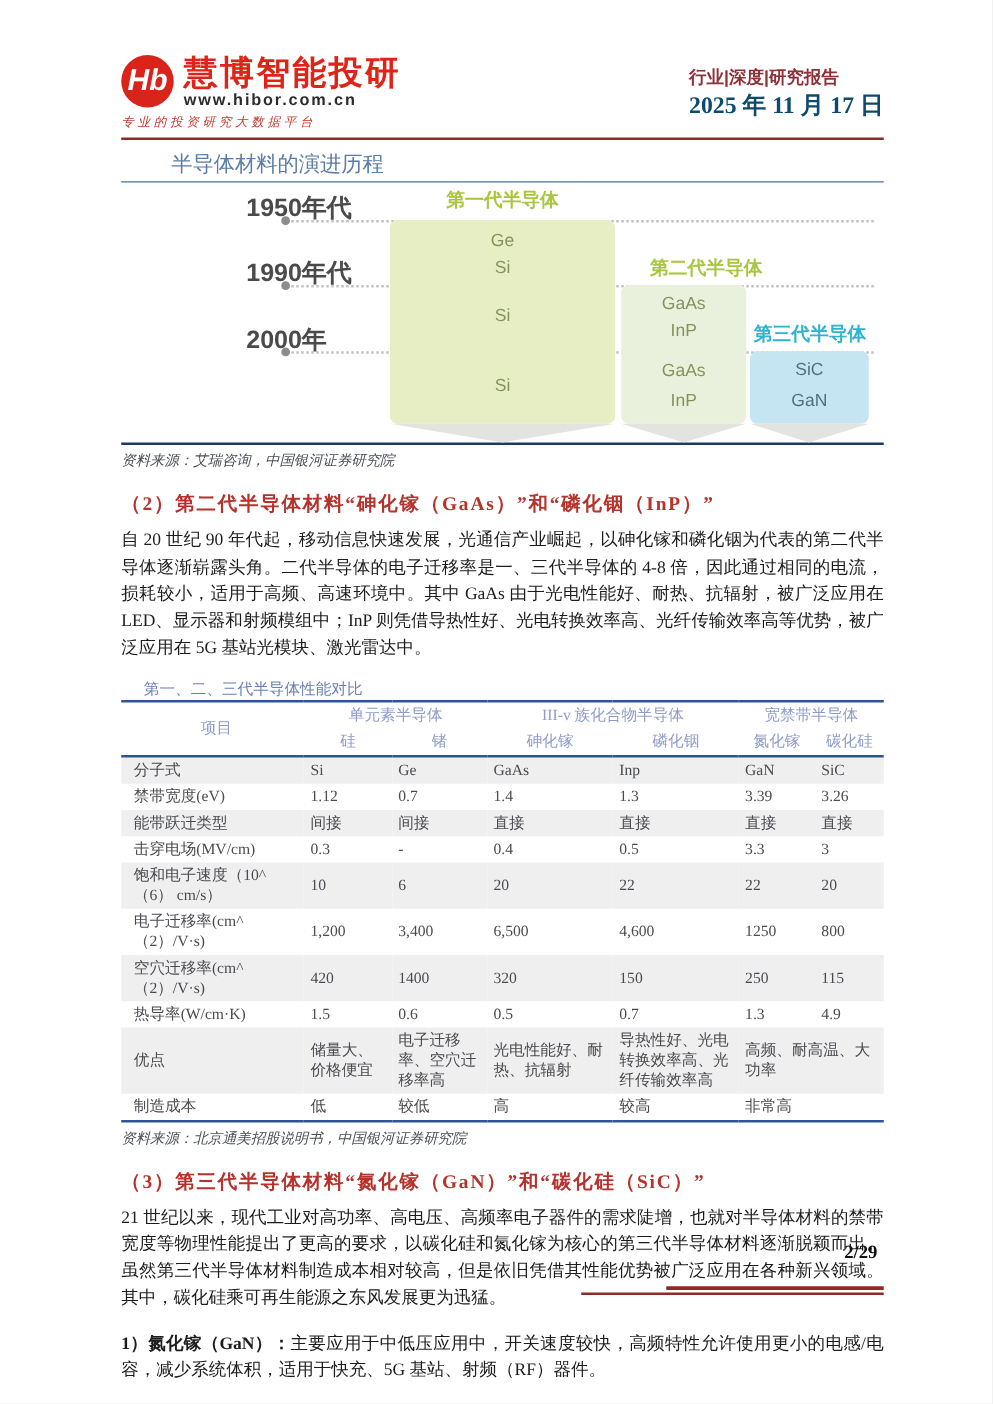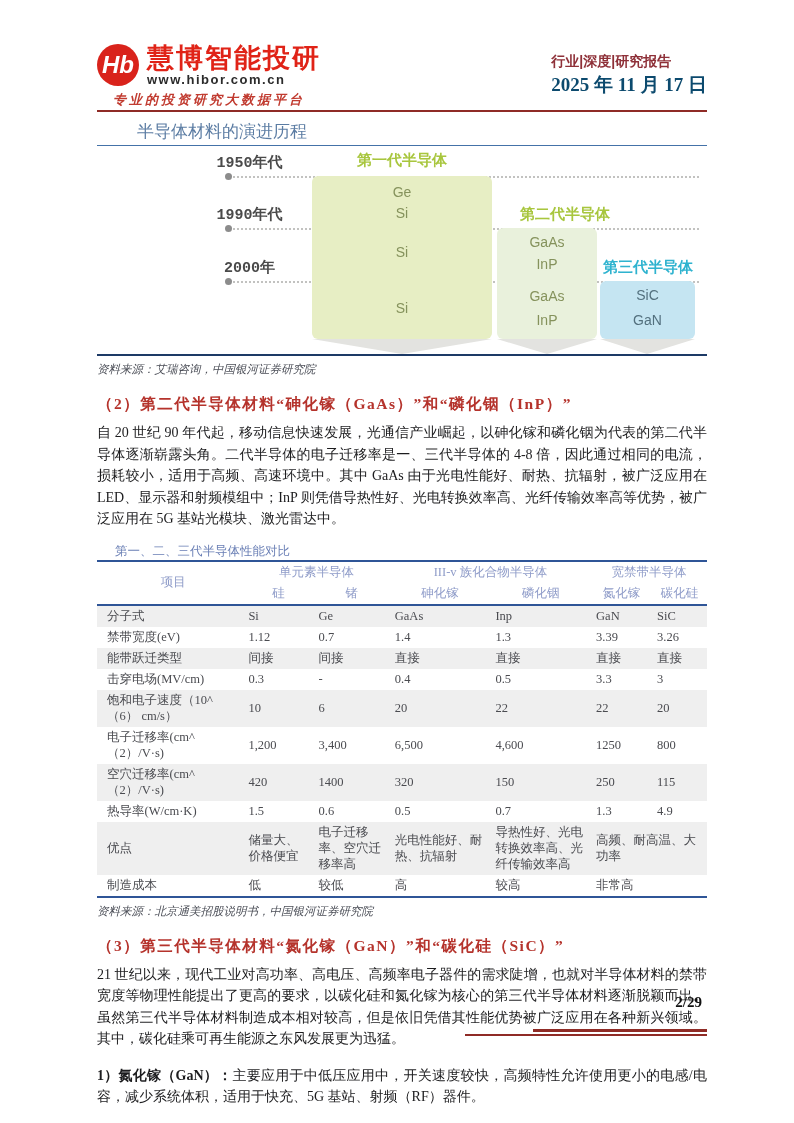--- a/index.html
+++ b/index.html
@@ -8,61 +8,61 @@
     position:relative; width:794px; height:1123px; margin:0 auto;
     background:#ffffff; overflow:hidden;
     font-family:"Liberation Serif","DejaVu Serif",serif; color:#1c1c1e;
   }
   
   .header {
     position:absolute; top:44px; left:97px; width:610px; height:66px;
     display:flex; justify-content:space-between;
   }
   .header-rule { position:absolute; top:110px; left:97px; width:610px; height:2px; background:#8f2b26; }
-  .logo-block { display:flex; flex-direction:column;align-items:center; }
+  .logo-block { display:flex; flex-direction:column; }
   .logo-row { display:flex; align-items:flex-start; }
   .logo-circle {
     width:42px; height:42px; border-radius:50%; background:#d9231b;
     color:#ffffff; display:flex; align-items:center; justify-content:center;
     font-family:"Liberation Sans","DejaVu Sans",sans-serif;
     font-weight:bold; font-style:italic; font-size:24px; margin-right:8px;
   }
   .brand-col { display:flex; flex-direction:column; }
   .brand-name {
     font-family:"Liberation Sans","DejaVu Sans",sans-serif;
     color:#e02317; font-weight:bold; font-size:27px; line-height:28px; letter-spacing:2px;
   }
   .brand-url {
     font-family:"Liberation Sans","DejaVu Sans",sans-serif;
     color:#2b2b2b; font-weight:bold; font-size:13px; letter-spacing:1.5px; line-height:16px;
   }
   .brand-slogan {
-    margin-top:3px; color:#c13b30; font-style:italic; font-weight:bold;
-    font-size:13px; letter-spacing:3px;
+    margin-top:3px; color:#c13b30; font-style:italic; font-weight:normal;
+    font-size:10px; letter-spacing:3px;
   }
   .header-right { text-align:left; padding-top:8px; }
   .report-category {
     font-family:"Liberation Sans","DejaVu Sans",sans-serif;
     color:#8e3038; font-weight:bold; font-size:14px; line-height:18px;
   }
   .report-date { color:#0c4a6e; font-weight:bold; font-size:19px; line-height:26px; margin-top:2px; }
 
   
   .content { position:absolute; top:118px; left:97px; width:610px; }
 
   
   .fig-caption { color:#5b7ca3; font-size:17px; padding-left:40px; line-height:17px; margin-top:5px; }
   .figure-box {
     position:relative; height:211px; margin-top:5px;
     border-top:1px solid #4472a8; border-bottom:2px solid #1d3a66;
     font-family:"Liberation Sans","DejaVu Sans",sans-serif;
   }
   .era-line { position:absolute; left:132px; right:8px; border-top:2px dotted #c2c2c0; }
   .era-dot { position:absolute; width:7px; height:7px; border-radius:50%; background:#8c8c8c; left:128px; margin-top:-3px; }
-  .era-label { position:absolute; left:100px; width:105px; text-align:center; font-weight:bold; color:#4a4a4a; font-size:15px;font-family:Liberation Mono, monospace; }
+  .era-label { position:absolute; left:100px; width:105px; text-align:left; font-weight:bold; color:#4a4a4a; font-size:20px; }
   .gen-label { position:absolute; font-weight:bold; font-size:15px; text-align:center; }
   .gen-green { color:#a8c63e; }
   .gen-cyan  { color:#2fb3cf; }
   .mat-col { position:absolute; border-radius:6px; }
   .col1 { left:215px; top:30px; width:180px; height:163px; background:#e7eec4; }
   .col2 { left:400px; top:82px; width:100px; height:111px; background:#e9f1dc; }
   .col3 { left:503px; top:135px; width:95px; height:58px; background:#c5e5f2; }
   .mat { position:absolute; left:0; width:100%; text-align:center; font-size:14px; color:#85925c; }
   .col3 .mat { color:#53707e; }
   .tri { position:absolute; top:193px; width:0; height:0; border-top:15px solid #e3e3e0; }

